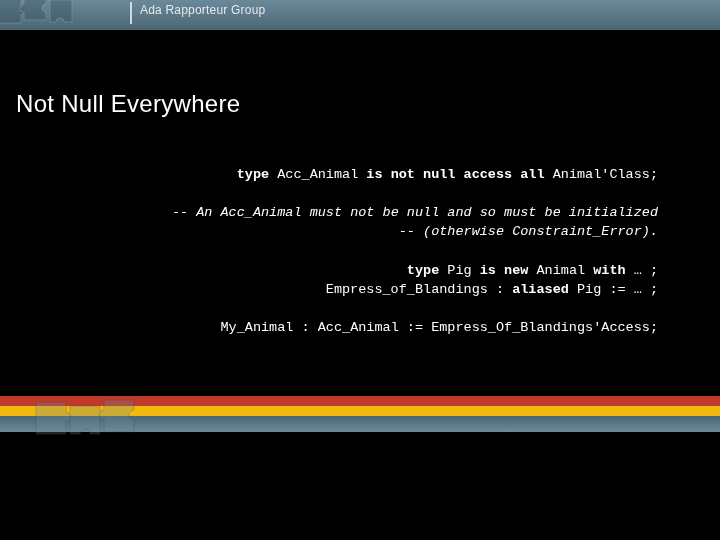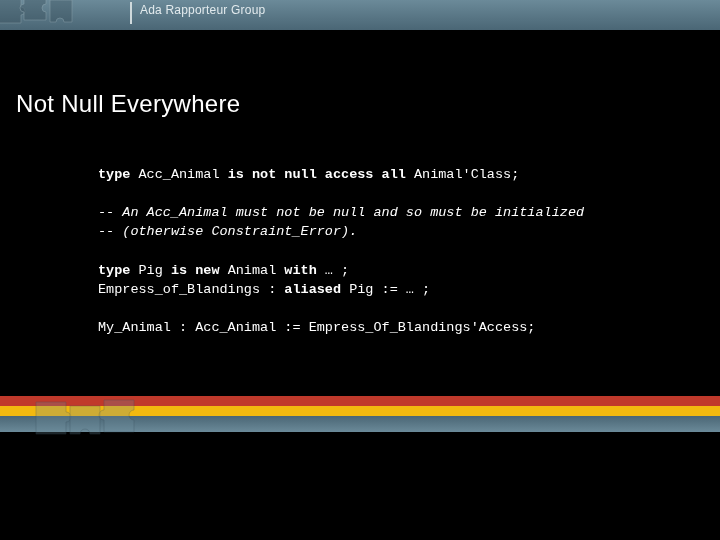--- a/index.html
+++ b/index.html
@@ -69,20 +69,21 @@
     position: absolute;
     top: 165px;
     left: 98px;
     width: 560px;
     color: #ffffff;
     font-family: "Courier New", Courier, monospace;
     font-size: 13.5px;
     line-height: 1.42;
     white-space: pre;
     z-index: 2;
+    text-align: right;
   }
   .code-block .kw { font-weight: bold; }
   .code-block .cm { font-style: italic; }
   .footer-band {
     position: absolute;
     bottom: 12px;
     left: 0;
     width: 720px;
     height: 34px;
     z-index: 1;

